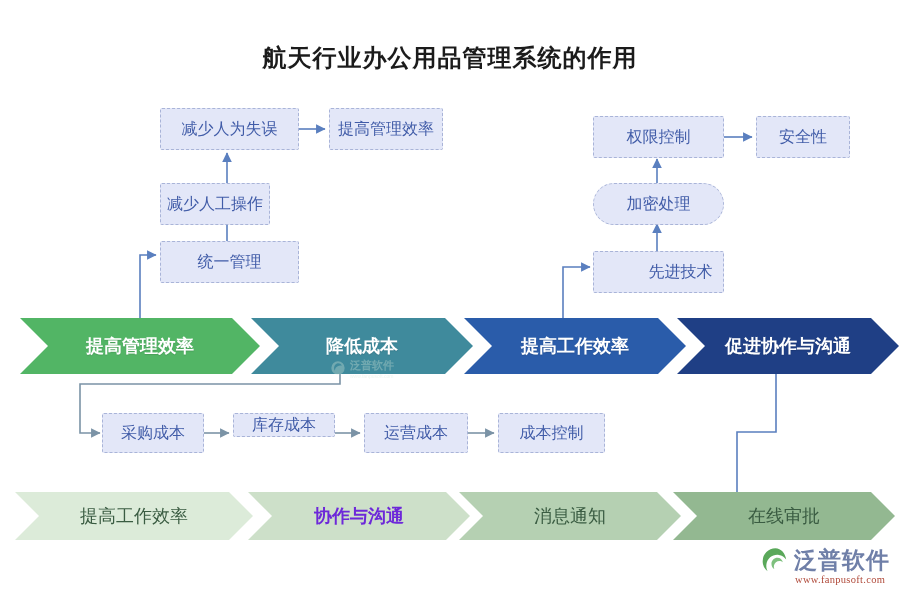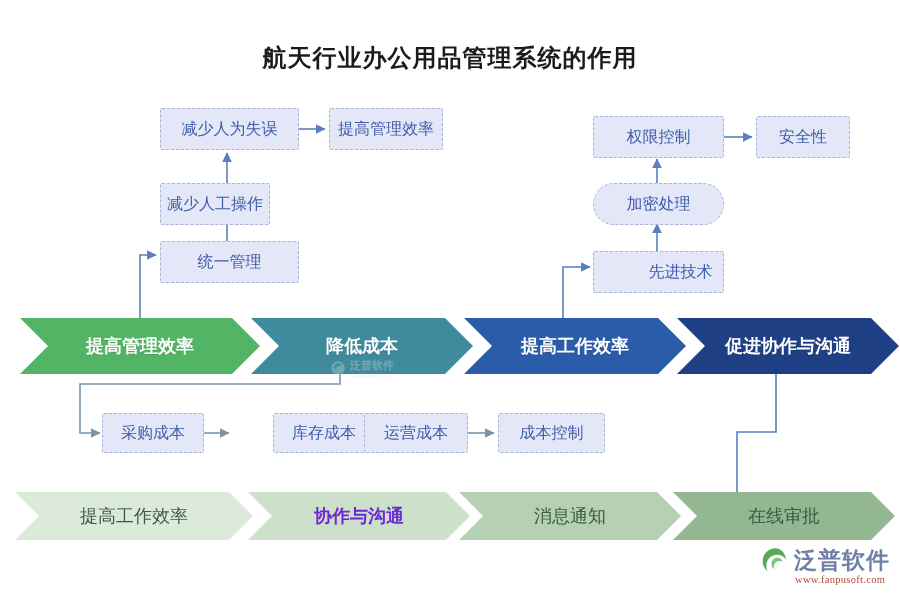--- a/index.html
+++ b/index.html
@@ -119,21 +119,21 @@
   <div class="node" style="left:593px;top:183px;width:131px;height:42px;border-radius:21px;">
     <span>加密处理</span>
   </div>
   <div class="node" style="left:593px;top:251px;width:131px;height:42px;padding-left:44px;">
     <span>先进技术</span>
   </div>
 
   <div class="node" style="left:102px;top:413px;width:102px;height:40px;">
     <span>采购成本</span>
   </div>
-  <div class="node" style="left:233px;top:413px;width:102px;height:40px;margin-left:40px;">
+  <div class="node" style="left:233px;top:413px;width:102px;height:24px;">
     <span>库存成本</span>
   </div>
   <div class="node" style="left:364px;top:413px;width:104px;height:40px;">
     <span>运营成本</span>
   </div>
   <div class="node" style="left:498px;top:413px;width:107px;height:40px;">
     <span>成本控制</span>
   </div>
 
   <div class="chev chev-main" style="left:20px;top:318px;width:240px;background:#52b565;

